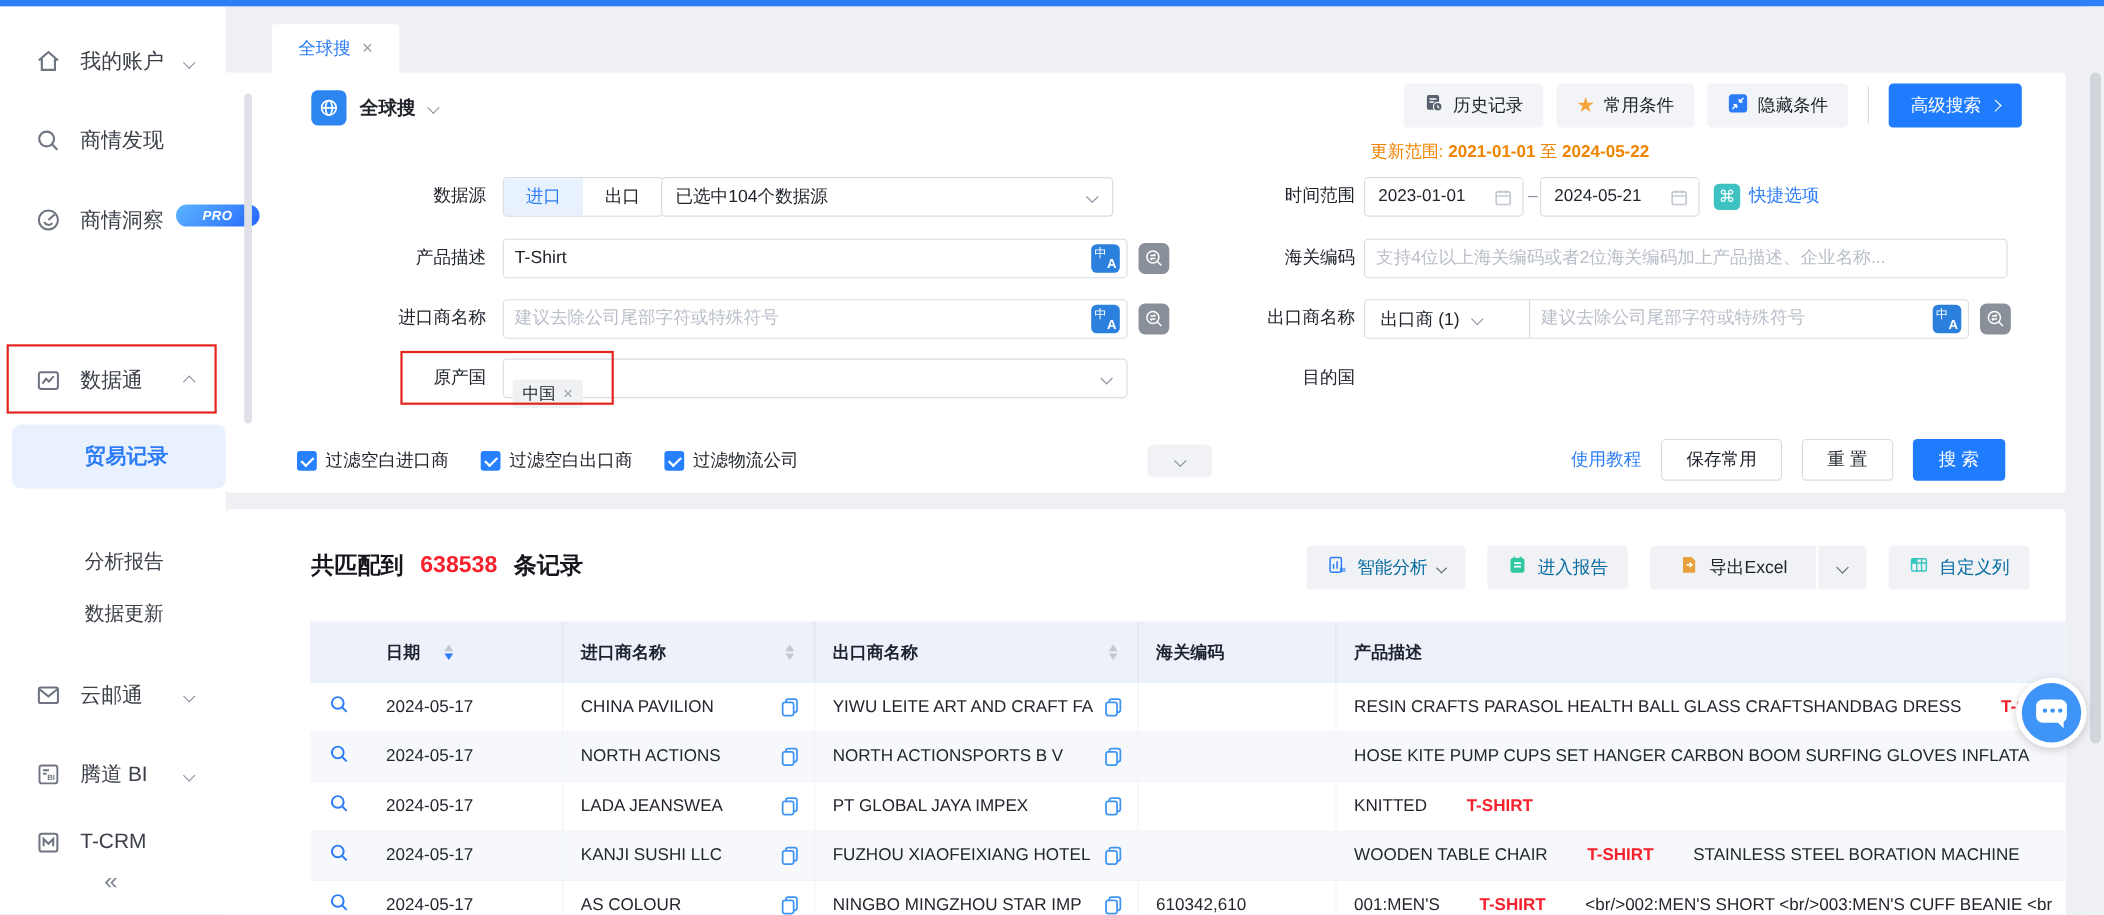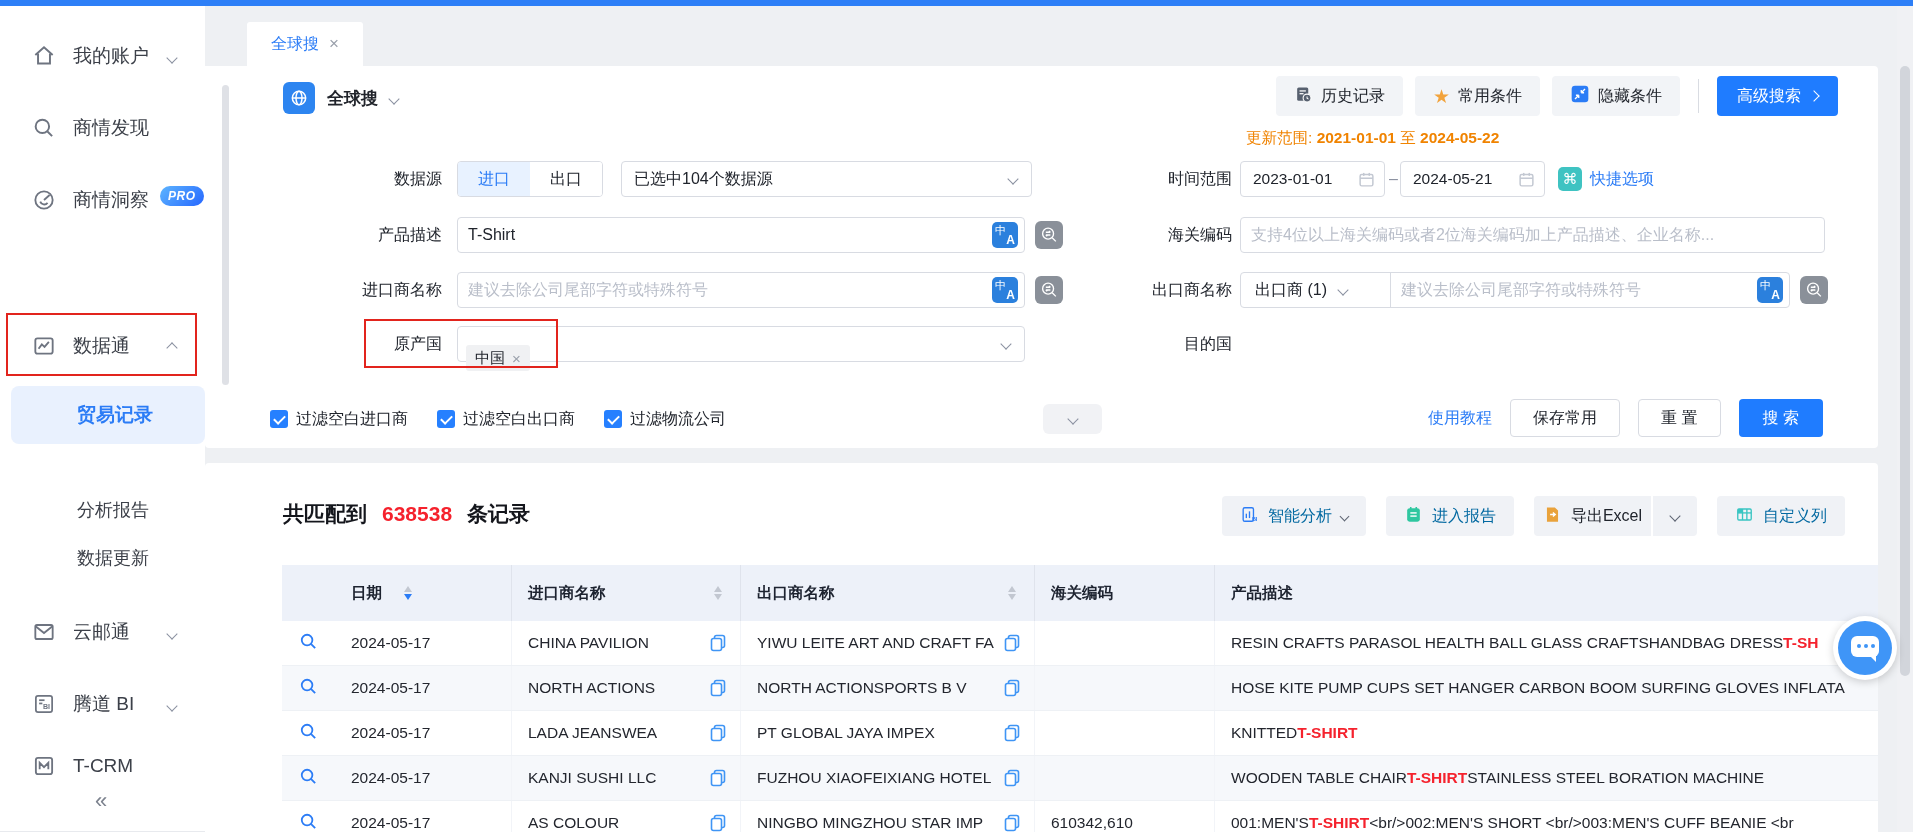--- a/index.html
+++ b/index.html
@@ -13,21 +13,21 @@
   
   .sidebar { position:absolute; left:0; top:6px; width:205px; height:826px; background:#fff; z-index:3; border-bottom:1px solid #e8eaee; }
   .side-item { position:absolute; left:0; width:205px; height:40px; display:flex; align-items:center; padding-left:30px; font-size:19px; color:#3c4049; }
   .side-item .sicon { width:28px; height:28px; margin-right:15px; flex:0 0 auto; display:flex; align-items:center; justify-content:center; }
   .side-sub { position:absolute; left:0; width:205px; height:40px; display:flex; align-items:center; padding-left:77px; font-size:18px; color:#3c4049; }
   .trade-pill { position:absolute; left:11px; width:194px; height:58px; background:#e9f1fe; border-radius:8px; display:flex; align-items:center; padding-left:66px; font-size:19px; font-weight:bold; color:#2b7cf6; }
   .side-chev { position:absolute; left:168px; color:#8a90a0; }
   .chv { display:inline-block; width:8px; height:8px; border-right:1.7px solid currentColor; border-bottom:1.7px solid currentColor; transform:rotate(45deg); }
   .chv.up { transform:rotate(-135deg); }
   .chv.right { transform:rotate(-45deg); }
-  .pro-badge { position:absolute; left:160px; top:6px; background:linear-gradient(135deg,#5db5ff,#2667ff); color:#fff; font-size:12px; font-style:italic; font-weight:bold; padding:3px 8px; border-radius:10px; letter-spacing:.5px; }
+  .pro-badge { position:absolute; left:160px; top:6px; background:linear-gradient(135deg,#5db5ff,#2667ff); color:#fff; font-size:12px; font-style:italic; font-weight:bold; padding:3px 24px; border-radius:10px; letter-spacing:.5px; }
   .ann-box { position:absolute; border:2.5px solid #e2241d; z-index:5; pointer-events:none; }
   .collapse-btn { position:absolute; left:70px; width:60px; text-align:center; font-size:22px; color:#7c828e; letter-spacing:-2px; }
   .crm-clip { overflow:hidden; height:24px; }
   .side-scroll { position:absolute; left:222px; top:85px; width:7px; height:300px; background:#dfe1e6; border-radius:4px; z-index:4; }
 
   
   .main { position:absolute; left:205px; top:6px; width:1708px; height:826px; background:#eef0f3; }
   .tab { position:absolute; left:42px; top:16px; width:116px; height:44px; background:#fff; border-radius:3px 3px 0 0; display:flex; align-items:center; justify-content:center; gap:10px; font-size:16px; color:#2b7cf6; }
   .tab .x { color:#9aa0ab; font-size:17px; }
   .card { position:absolute; left:0; width:1673px; background:#fff; border-radius:0 4px 4px 4px; }
@@ -77,36 +77,36 @@
   .form-foot { position:absolute; right:55px; top:332px; height:40px; display:flex; align-items:center; gap:18px; }
   .obtn { height:38px; border:1px solid #d8dbe2; border-radius:4px; background:#fff; display:flex; align-items:center; padding:0 22px; font-size:16px; cursor:pointer; }
   .sbtn { height:38px; background:#1f7cff; border-radius:4px; color:#fff; display:flex; align-items:center; padding:0 24px; font-size:16px; cursor:pointer; }
 
   
   .summary { position:absolute; left:78px; top:30px; height:42px; display:flex; align-items:center; gap:15px; font-size:21px; font-weight:bold; color:#14161c; }
   .summary .count { color:#f5222d; }
   .toolbar { position:absolute; right:33px; top:33px; display:flex; align-items:center; gap:20px; }
   .tbtn { height:40px; background:#f0f2f6; border-radius:4px; display:flex; align-items:center; gap:9px; padding:0 18px; font-size:16px; color:#0369a1; cursor:pointer; }
   .exp-group { display:flex; height:40px; border-radius:4px; overflow:hidden; }
-  .exp-main { background:#f0f2f6; display:flex; align-items:center; gap:9px; padding:0 9px; font-size:16px; cursor:pointer; }
+  .exp-main { background:#f0f2f6; display:flex; align-items:center; gap:9px; padding:0 26px; font-size:16px; cursor:pointer; }
   .exp-chev { background:#f0f2f6; width:44px; margin-left:2px; display:flex; align-items:center; justify-content:center; color:#5d6472; cursor:pointer; }
 
   
   .tbl { position:absolute; left:77px; top:102px; right:0; }
   .trow { display:flex; }
   .th { background:#edf1f9; height:56px; font-weight:bold; font-size:15.5px; color:#1d2330; }
   .cell { display:flex; align-items:center; padding:0 16px; position:relative; }
   .c0 { width:53px; justify-content:center; padding:0; }
   .c1 { width:177px; } .c2 { width:229px; } .c3 { width:294px; } .c4 { width:180px; } .c5 { flex:1; min-width:0; }
   .th .cell { border-right:1px solid #dfe3ec; }
   .th .cell:first-child, .th .cell:last-child { border-right:none; }
   .dr { height:45px; font-size:15.5px; color:#23262e; border-bottom:1px solid #eef1f5; background:#fff; }
   .dr:nth-child(odd) { background:#f6f8fb; }
   .dr .cell { border-right:1px solid #f2f4f8; white-space:nowrap; overflow:hidden; }
-  .dr .cell:first-child,.dr .cell:last-child { border-right:none; }
+  .dr .cell:first-child,.dr .cell:last-child { border-right:none;gap:36px; }
   .sorts { display:inline-flex; flex-direction:column; gap:2.5px; margin-left:22px; }
   .sorts.right { position:absolute; right:18px; margin:0; }
   .tri-u { width:0; height:0; border-left:4.5px solid transparent; border-right:4.5px solid transparent; border-bottom:6px solid #c2c7d1; }
   .tri-d { width:0; height:0; border-left:4.5px solid transparent; border-right:4.5px solid transparent; border-top:6px solid #c2c7d1; }
   .tri-d.act { border-top-color:#2b7cf6; }
   .copy-ic { position:absolute; right:14px; top:50%; transform:translateY(-50%); cursor:pointer; display:flex; }
   .hl { color:#f5222d; font-weight:bold; }
 
   
   .scroll-track { position:absolute; left:1897px; top:6px; width:16px; height:826px; background:#f0f1f4; z-index:6; }
@@ -272,21 +272,21 @@
         <span>高级搜索</span>
         <i class="chv right" style="color:#fff"></i>
       </div>
     </div>
 
     <div class="lbl" style="left:87px; top:95px">数据源</div>
     <div class="toggle" style="left:252px; top:95px">
       <div class="tg on">进口</div>
       <div class="tg">出口</div>
     </div>
-    <div class="field" style="left:416px; top:95px; width:411px">
+    <div class="field" style="left:396px; top:95px; width:411px">
       <span class="val">已选中104个数据源</span>
       <i class="chv fchv"></i>
     </div>
 
     <div class="update-line">
       <span>更新范围:</span>
       <b>2021-01-01</b>
       <span>至</span>
       <b>2024-05-22</b>
     </div>

